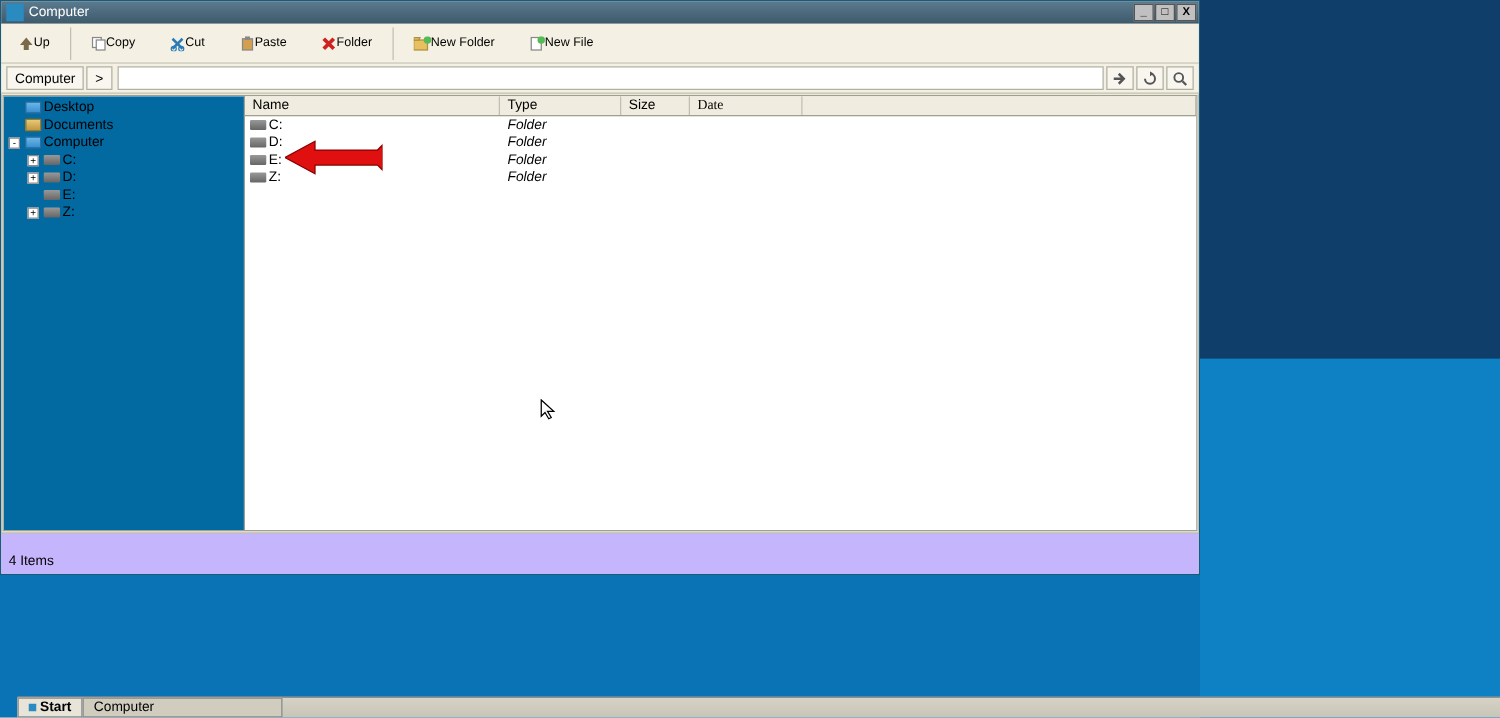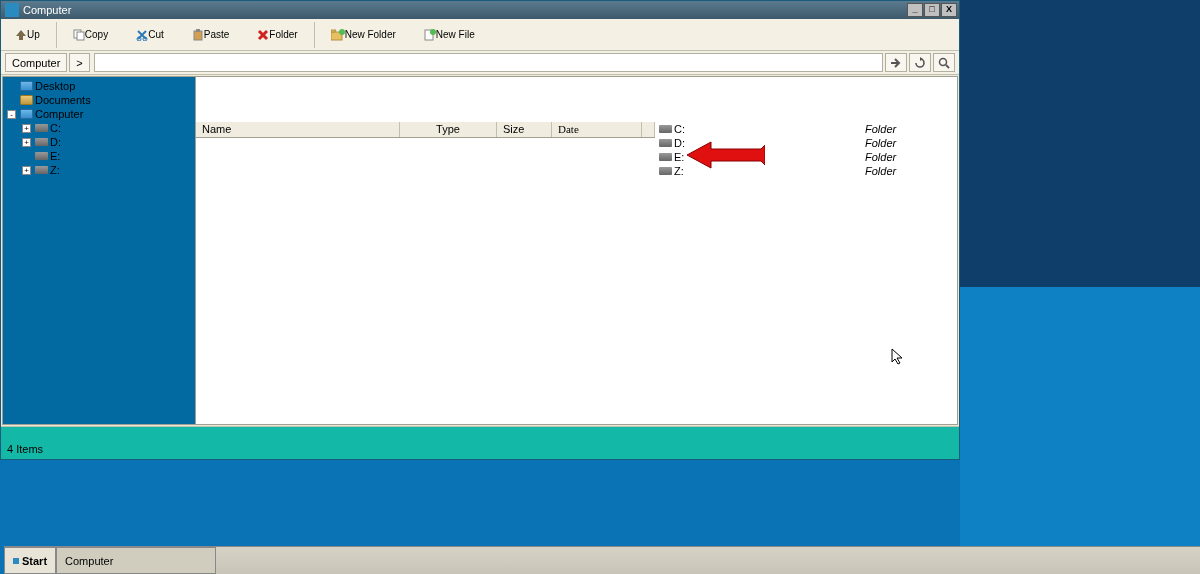--- a/index.html
+++ b/index.html
@@ -179,60 +179,59 @@
     border-radius: 1px;
   }
   .drive-icon {
     width: 13px; height: 8px;
     background: linear-gradient(#999,#666);
     border-radius: 1px;
   }
   .list-pane {
     flex: 1;
     display: flex;
-    flex-direction: row;
+    flex-direction: column;
     position: relative;
-    margin-top: 45px;
   }
   .list-header {
     display: flex;
     height: 16px;
     background: #f0ede0;
     border-bottom: 1px solid #a0a090;
   }
   .list-col {
     border-right: 1px solid #c0c0b0;
     padding: 1px 6px;
     font-size: 11px;
     cursor: pointer;
   }
   .col-name { width: 204px; }
-  .col-type { width: 97px; text-align: center; }
+  .col-type { width: 97px; }
   .col-size { width: 55px; }
   .col-date { width: 90px; font-family: Liberation Serif, serif; }
   .list-body { flex: 1; position: relative; }
   .list-row {
     display: flex;
     height: 14px;
     align-items: center;
     cursor: pointer;
   }
   .cell-name { width: 204px; padding-left: 3px; display: flex; align-items: center; }
   .cell-type { width: 97px; padding-left: 6px; font-style: italic; }
   .statusbar {
     height: 18px;
-    background: #14b8a6;
+    background: #c4b5fd;
     border-top: 1px solid #c0c0b0;
     padding: 16px 6px;
     font-size: 11px;
   }
   .taskbar {
     position: absolute;
-    bottom: 0; left: 4px; right: 0;
-    height: 28px;
+    bottom: 0; left: 14px; right: 0;
+    height: 17px;
     background: linear-gradient(#d6d3c6,#c8c5b8);
     border-top: 1px solid #888;
     display: flex;
     align-items: stretch;
   }
   .start-btn {
     background: #e8e5d8;
     border: 1px solid #888;
     padding: 0 8px;
     font-weight: bold;

